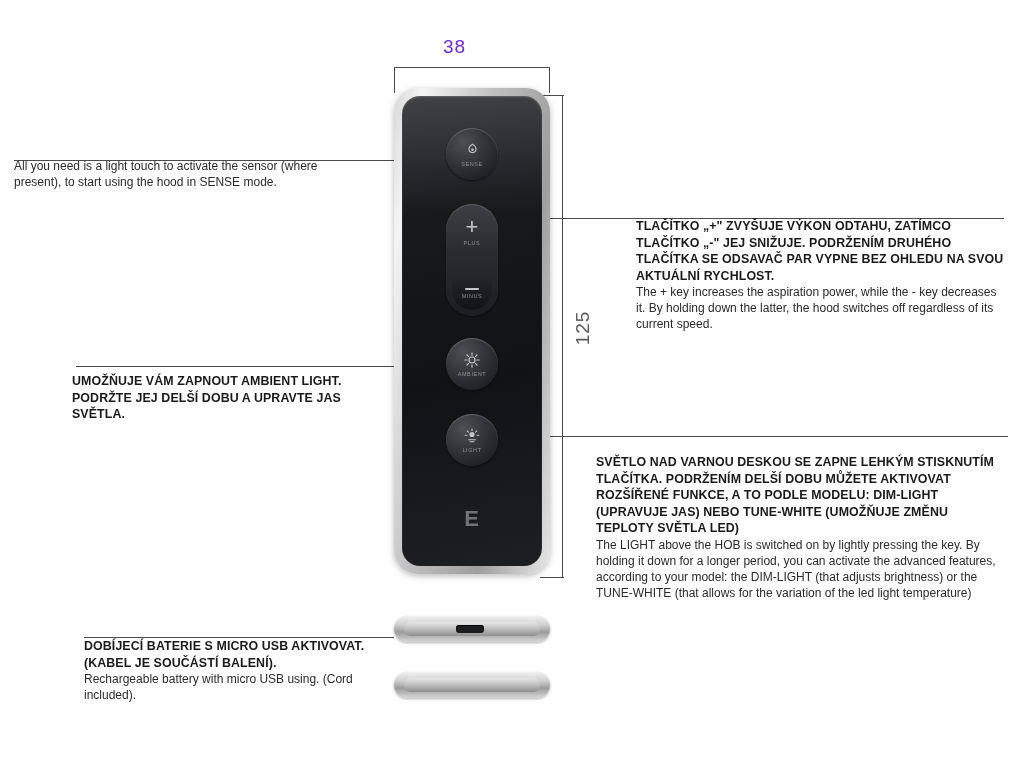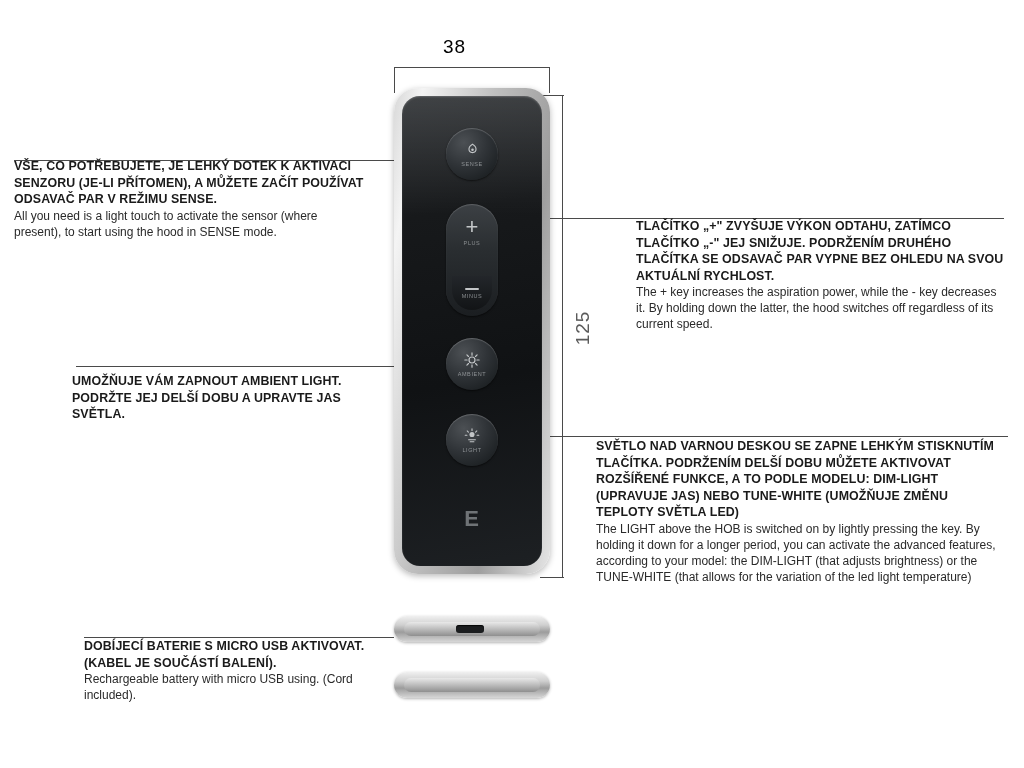--- a/index.html
+++ b/index.html
@@ -17,21 +17,21 @@
   }
   .line { position: absolute; background: #4a4a4a; }
   .hline { height: 1px; }
   .vline { width: 1px; }
 
   
   .dim-top-label {
     position: absolute;
     left: 443px; top: 36px;
     font-size: 19px;
-    color: #000000;
+    color: #6d28d9;
     letter-spacing: 1px;
   }
   .dim-right-label {
     position: absolute;
     left: 566px; top: 317px;
     font-size: 19px;
     color: #5b5b5b;
     letter-spacing: 1px;
     transform: rotate(-90deg);
     transform-origin: center center;
@@ -180,21 +180,21 @@
   }
   .callout .en {
     font-size: 12px;
     line-height: 16px;
     color: #2a2a2a;
   }
 
   .cl-sense  { left: 14px;  top: 158px; width: 350px; }
   .cl-speed  { left: 636px; top: 218px; width: 368px; }
   .cl-ambient{ left: 72px;  top: 373px; width: 318px; }
-  .cl-light  { left: 596px; top: 438px; width: 412px; }
+  .cl-light  { left: 596px; top: 454px; width: 412px; }
   .cl-battery{ left: 84px;  top: 638px; width: 300px; }
 
   
   .ld-sense  { left: 14px;  top: 160px; width: 380px; }
   .ld-speed  { left: 500px; top: 218px; width: 504px; }
   .ld-ambient{ left: 76px;  top: 366px; width: 318px; }
   .ld-light  { left: 498px; top: 436px; width: 510px; }
   .ld-battery{ left: 84px;  top: 637px; width: 310px; }
 </style>
 </head>
@@ -276,21 +276,20 @@
 
 <div class="side-view first">
   <div class="side-inner"></div>
   <div class="usb-port"></div>
 </div>
 <div class="side-view second">
   <div class="side-inner"></div>
 </div>
 
 <div class="callout cl-sense">
-  <div class="cz">VŠE, CO POTŘEBUJETE, JE LEHKÝ DOTEK K AKTIVACI SENZORU (JE-LI PŘÍTOMEN), A MŮŽETE ZAČÍT POUŽÍVAT ODSAVAČ PAR V REŽIMU SENSE.</div>
   <div class="en">All you need is a light touch to activate the sensor (where present), to start using the hood in SENSE mode.</div>
 </div>
 
 <div class="callout cl-speed">
   <div class="cz">TLAČÍTKO „+" ZVYŠUJE VÝKON ODTAHU, ZATÍMCO TLAČÍTKO „-" JEJ SNIŽUJE. PODRŽENÍM DRUHÉHO TLAČÍTKA SE ODSAVAČ PAR VYPNE BEZ OHLEDU NA SVOU AKTUÁLNÍ RYCHLOST.</div>
   <div class="en">The + key increases the aspiration power, while the - key decreases it. By holding down the latter, the hood switches off regardless of its current speed.</div>
 </div>
 
 <div class="callout cl-ambient">
   <div class="cz">UMOŽŇUJE VÁM ZAPNOUT AMBIENT LIGHT. PODRŽTE JEJ DELŠÍ DOBU A UPRAVTE JAS SVĚTLA.</div>

